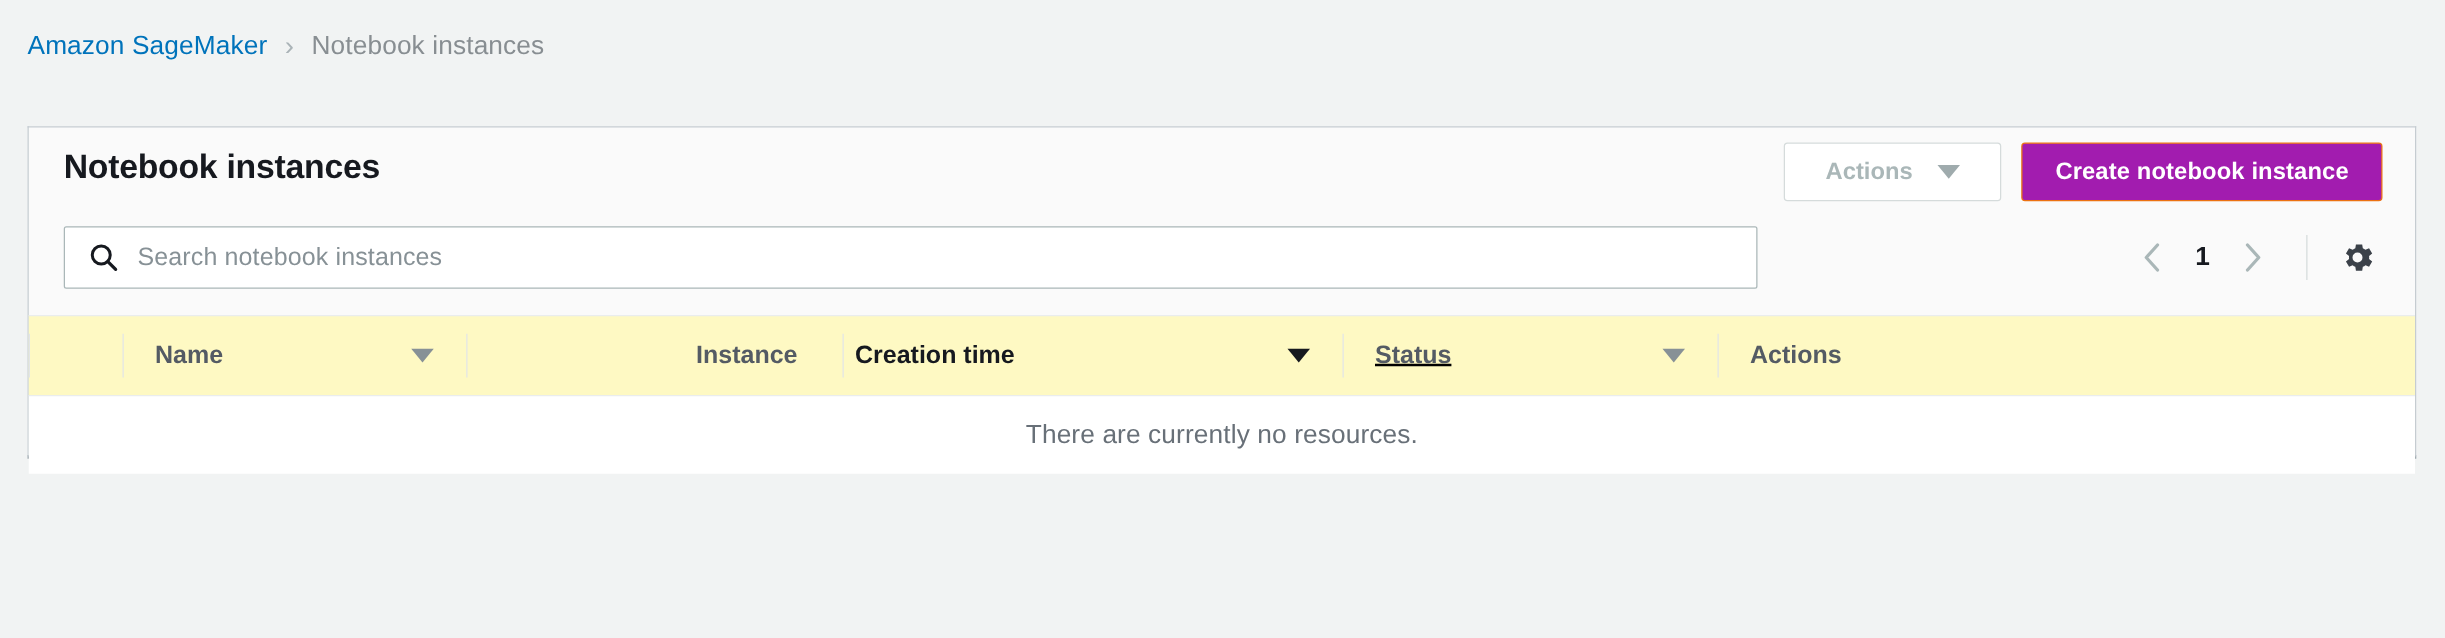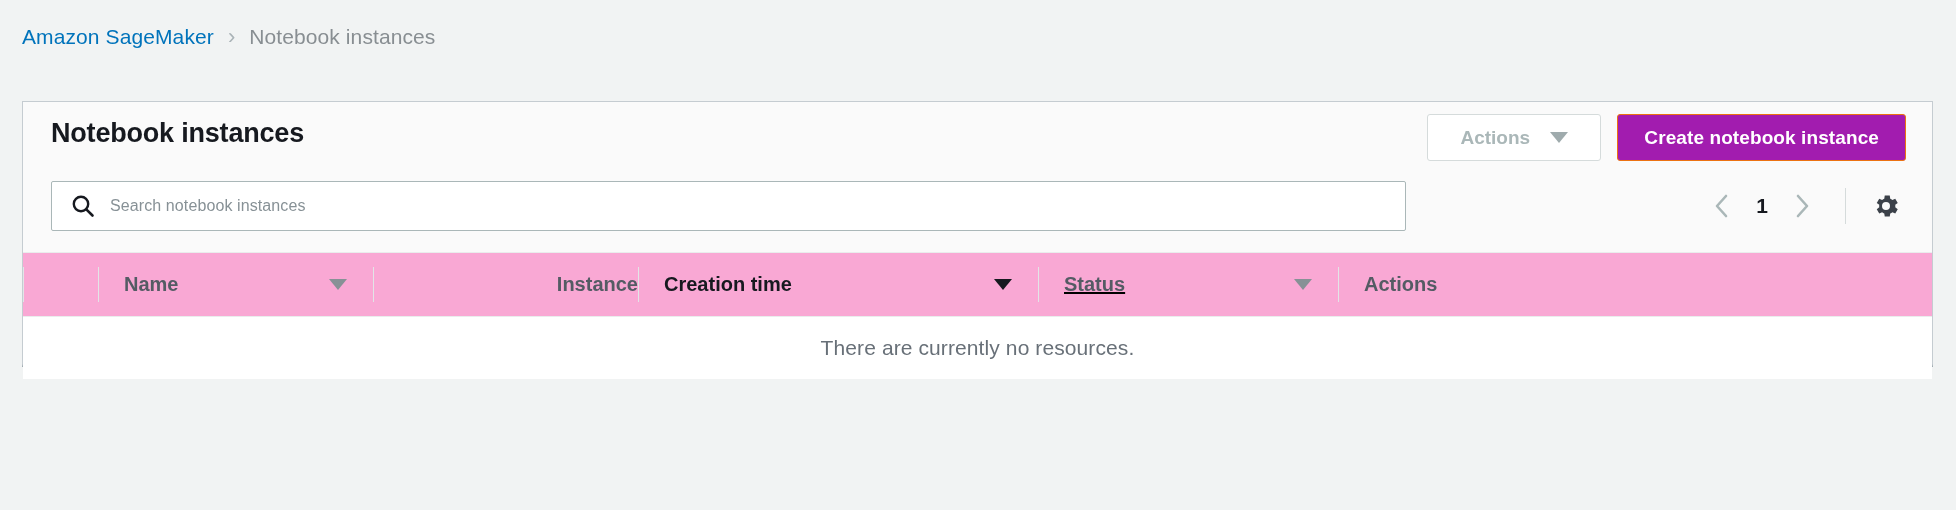--- a/index.html
+++ b/index.html
@@ -134,21 +134,21 @@
     align-items: center;
     box-sizing: border-box;
   }
   .search-icon {
     margin-left: 18px;
     margin-right: 14px;
     flex: none;
     display: inline-flex;
   }
   .search-placeholder {
-    font-size: 16px;
+    font-size: 20px;
     color: #879196;
     letter-spacing: .1px;
   }
   .pager {
     position: absolute;
     right: 26px;
     top: 5px;
     height: 50px;
     display: flex;
     align-items: center;
@@ -183,21 +183,21 @@
     align-items: center;
     justify-content: center;
     cursor: pointer;
   }
 
   
   .thead {
     position: relative;
     height: 63px;
     border-top: 1px solid #eaeded;
-    background: #f9a8d4;
+    background: #fef9c3;
     display: flex;
     align-items: center;
   }
   .th {
     position: relative;
     height: 63px;
     display: flex;
     align-items: center;
     box-sizing: border-box;
     cursor: pointer;
@@ -304,21 +304,21 @@
 
     <div class="th" style="width:275px;padding-left:26px;">
       <span class="th-label">Name</span>
       <span class="sort-caret"></span>
     </div>
 
     <div class="th" style="width:265px;padding-left:26px;justify-content:flex-end;">
       <span class="th-label">Instance</span>
     </div>
 
-    <div class="th active" style="width:400px;padding-left:26px;">
+    <div class="th active" style="width:400px;padding-left:10px;margin-left:36px;">
       <span class="th-label">Creation time</span>
       <span class="sort-caret"></span>
     </div>
 
     <div class="th" style="width:300px;padding-left:26px;text-decoration:underline;">
       <span class="th-label">Status</span>
       <span class="sort-caret"></span>
     </div>
 
     <div class="th" style="flex:1;padding-left:26px;">

